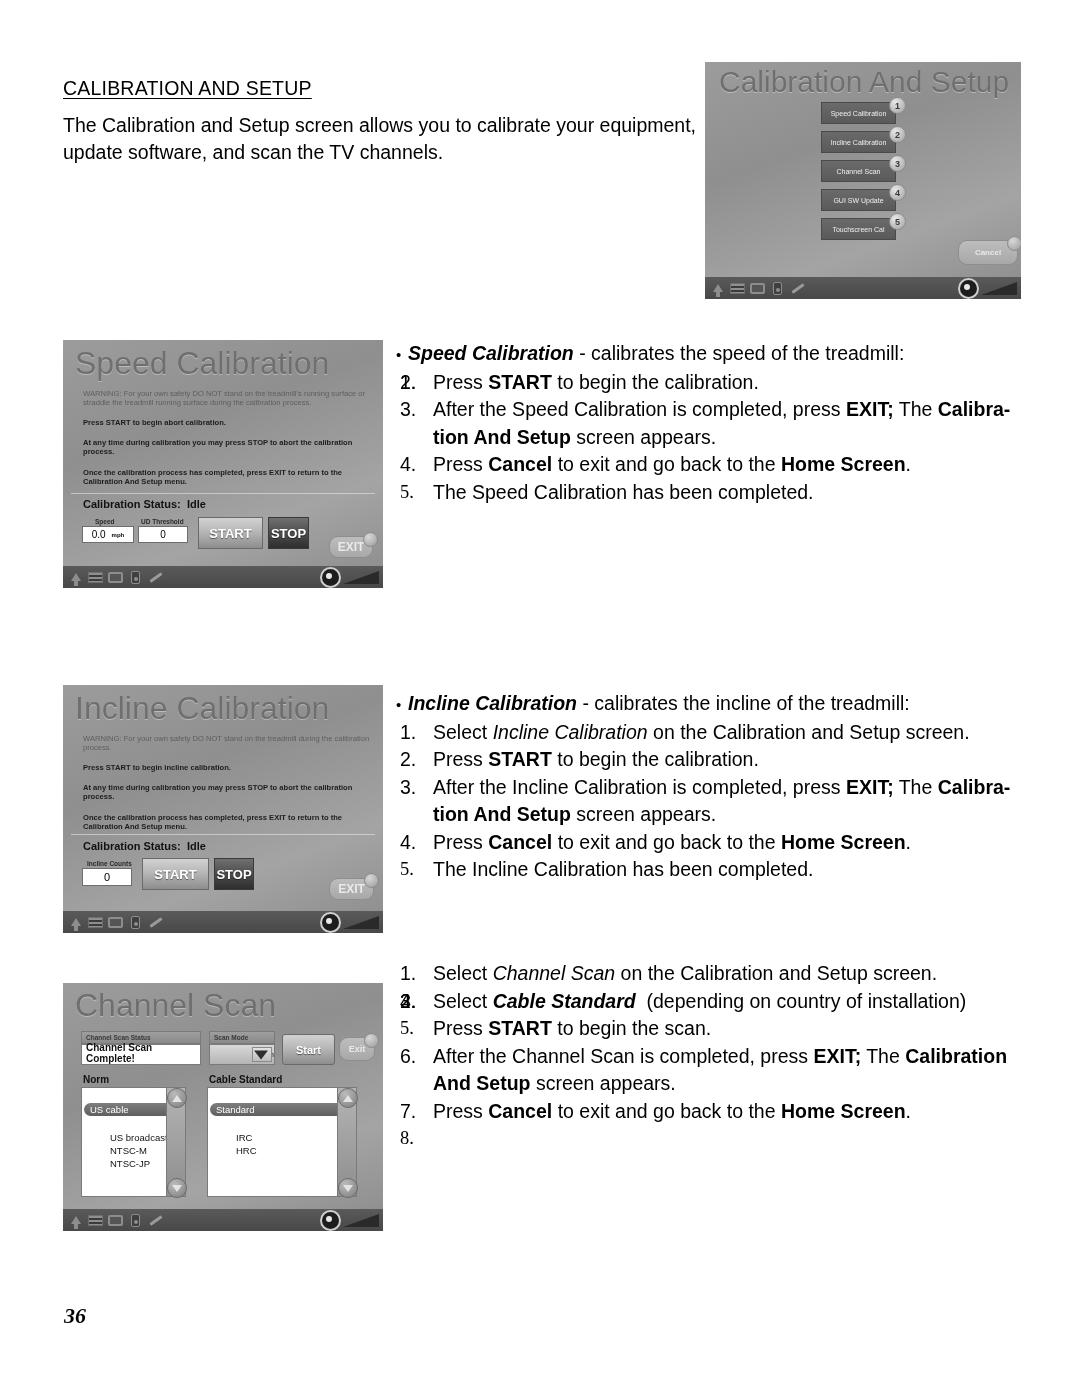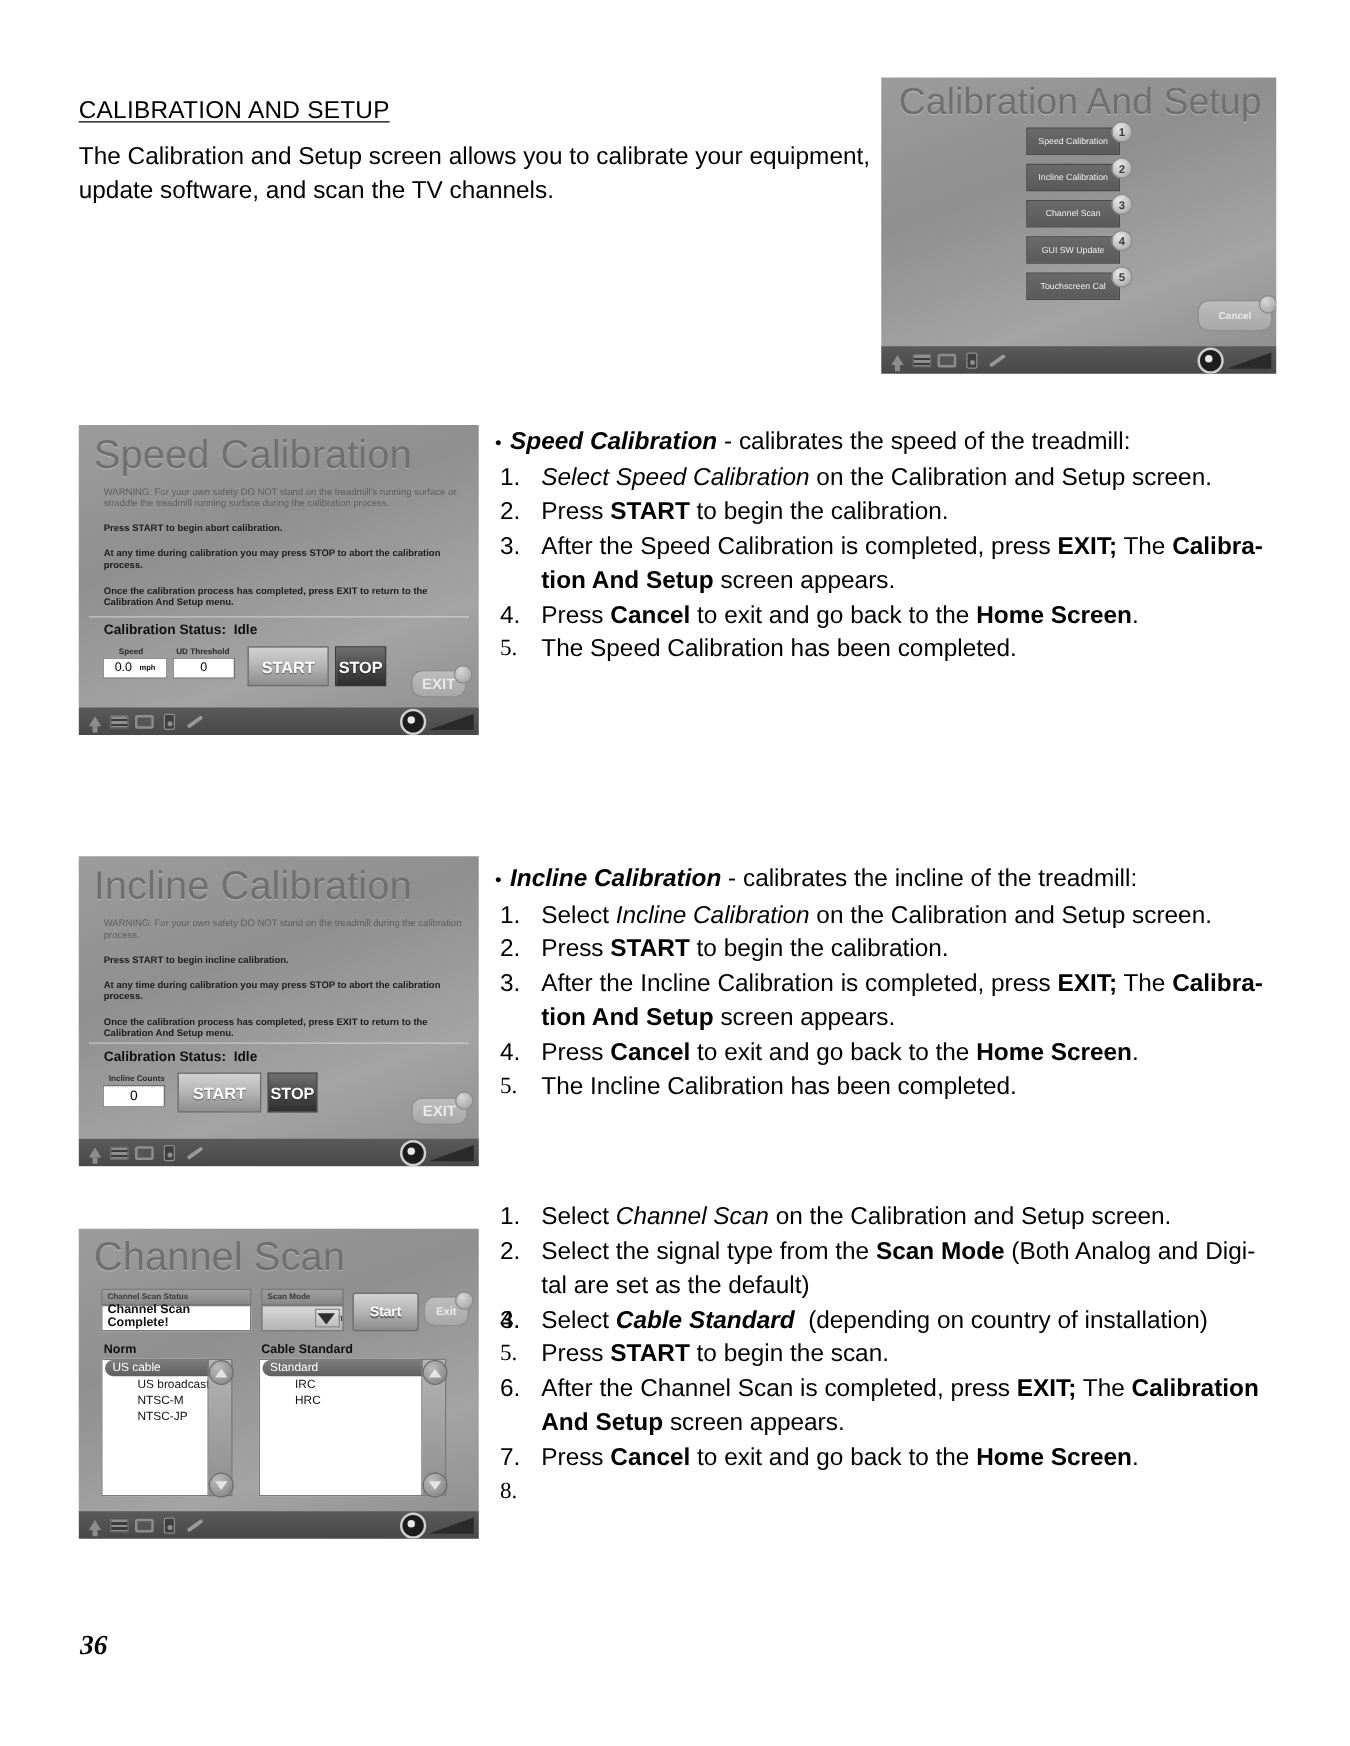--- a/index.html
+++ b/index.html
@@ -273,21 +273,21 @@
   .li {
     padding:1px 4px;
     color:#111;
     white-space:nowrap;
     margin-left:24px;
   }
   .li.sel {
     background: linear-gradient(180deg,#7e7e7e,#5f5f5f);
     color:#fff;
     border-radius:8px;
-    margin:0 2px;
+    margin:15px 2px;
     padding:1px 6px;
   }
   .scroll {
     position:absolute;
     background: linear-gradient(180deg,#b4b4b4,#8e8e8e);
     border:1px solid #7a7a7a;
     box-sizing:border-box;
   }
   .scr-btn {
     position:absolute;
@@ -330,21 +330,21 @@
 
 <div class="page-title">CALIBRATION AND SETUP</div>
 <div class="intro">The Calibration and Setup screen allows you to calibrate your equipment, update software, and scan the TV channels.</div>
 <div class="page-number">36</div>
 
 <div class="section-text" style="top:340px;">
   <span class="bullet-head">
     <span class="bullet-dot"></span><span class="bi">Speed Calibration</span><span> - calibrates the speed of the treadmill:</span>
   </span>
   <ol class="steps">
-      <li><span class="num">1.</span><span><i>Select Speed Calibration</i> on the Calibration and Setup screen.</span></li>
+      <li><span class="num">1.</span></li>
       <li><span class="num">2.</span><span>Press <b>START</b> to begin the calibration.</span></li>
       <li><span class="num">3.</span><span>After the Speed Calibration is completed, press <b>EXIT;</b> The <b>Calibra-<br>tion And Setup</b> screen appears.</span></li>
       <li><span class="num">4.</span><span>Press <b>Cancel</b> to exit and go back to the <b>Home Screen</b>.</span></li>
       <li><span class="num serif-num">5.</span><span>The Speed Calibration has been completed.</span></li>
     </ol>
 </div>
 
 <div class="section-text" style="top:690px;">
   <span class="bullet-head">
     <span class="bullet-dot"></span><span class="bi">Incline Calibration</span><span> - calibrates the incline of the treadmill:</span>
@@ -354,21 +354,21 @@
       <li><span class="num">2.</span><span>Press <b>START</b> to begin the calibration.</span></li>
       <li><span class="num">3.</span><span>After the Incline Calibration is completed, press <b>EXIT;</b> The <b>Calibra-<br>tion And Setup</b> screen appears.</span></li>
       <li><span class="num">4.</span><span>Press <b>Cancel</b> to exit and go back to the <b>Home Screen</b>.</span></li>
       <li><span class="num serif-num">5.</span><span>The Incline Calibration has been completed.</span></li>
     </ol>
 </div>
 
 <div class="section-text" style="top:960px;">
   <ol class="steps">
       <li><span class="num">1.</span><span>Select <i>Channel Scan</i> on the Calibration and Setup screen.</span></li>
-      <li><span class="num">2.</span><span>Select the signal type from the <b>Scan Mode</b> (Both Analog and Digi-<br>tal are set as the default)</span></li>
+      <li><span class="num">2.</span></li>
       <li><span class="num">3.</span></li>
       <li><span class="num">4.</span><span>Select <span class="bi">Cable Standard</span>&nbsp; (depending on country of installation)</span></li>
       <li><span class="num serif-num">5.</span><span>Press <b>START</b> to begin the scan.</span></li>
       <li><span class="num">6.</span><span>After the Channel Scan is completed, press <b>EXIT;</b> The <b>Calibration<br>And Setup</b> screen appears.</span></li>
       <li><span class="num">7.</span><span>Press <b>Cancel</b> to exit and go back to the <b>Home Screen</b>.</span></li>
       <li><span class="num serif-num">8.</span></li>
     </ol>
 </div>
 
 <div class="shot" style="left:705px; top:62px; width:316px; height:237px;">

